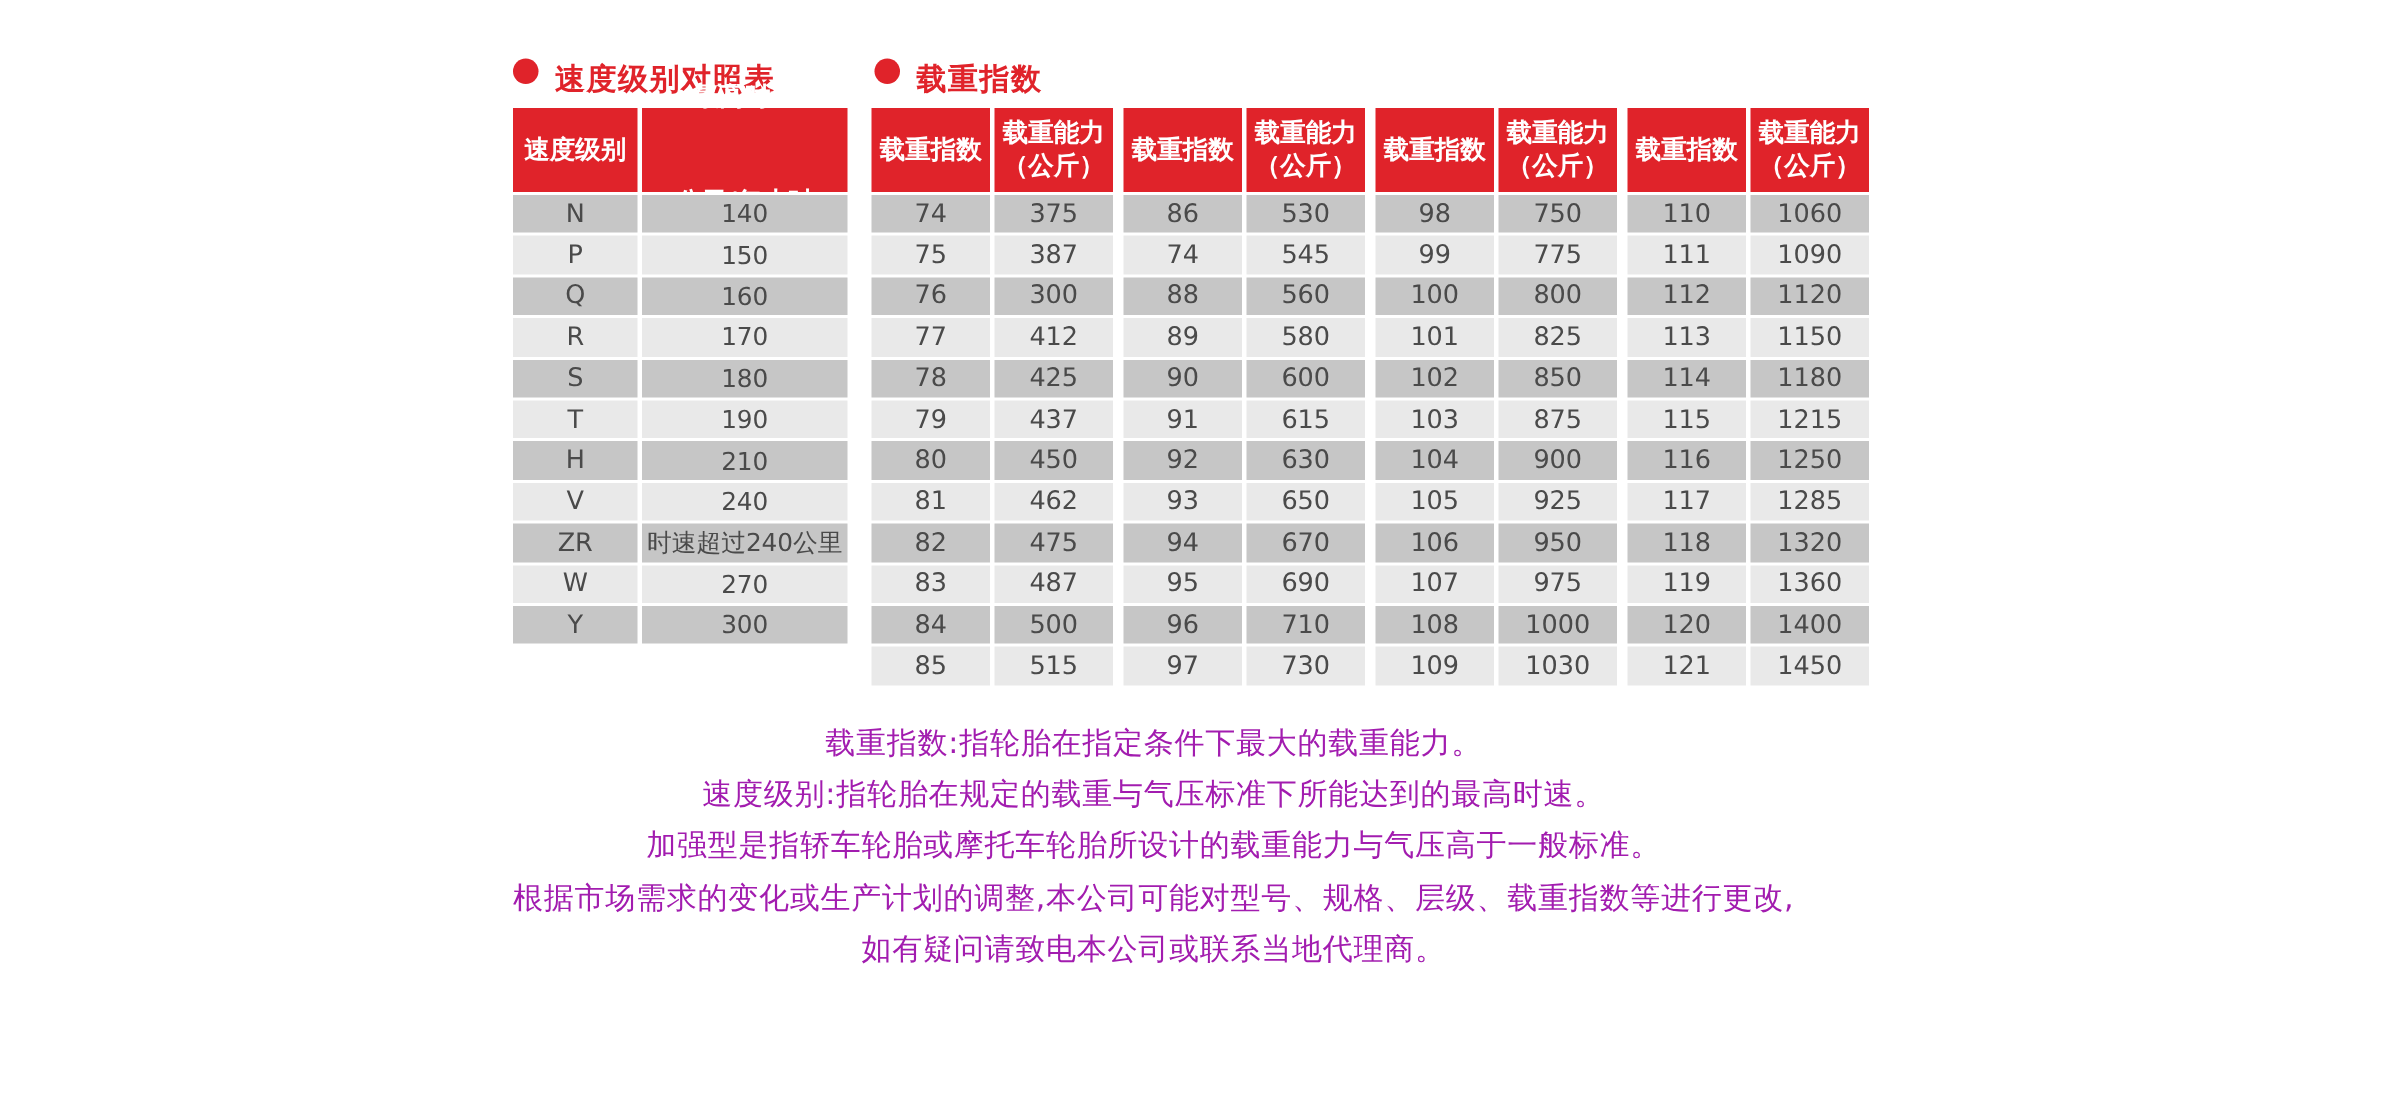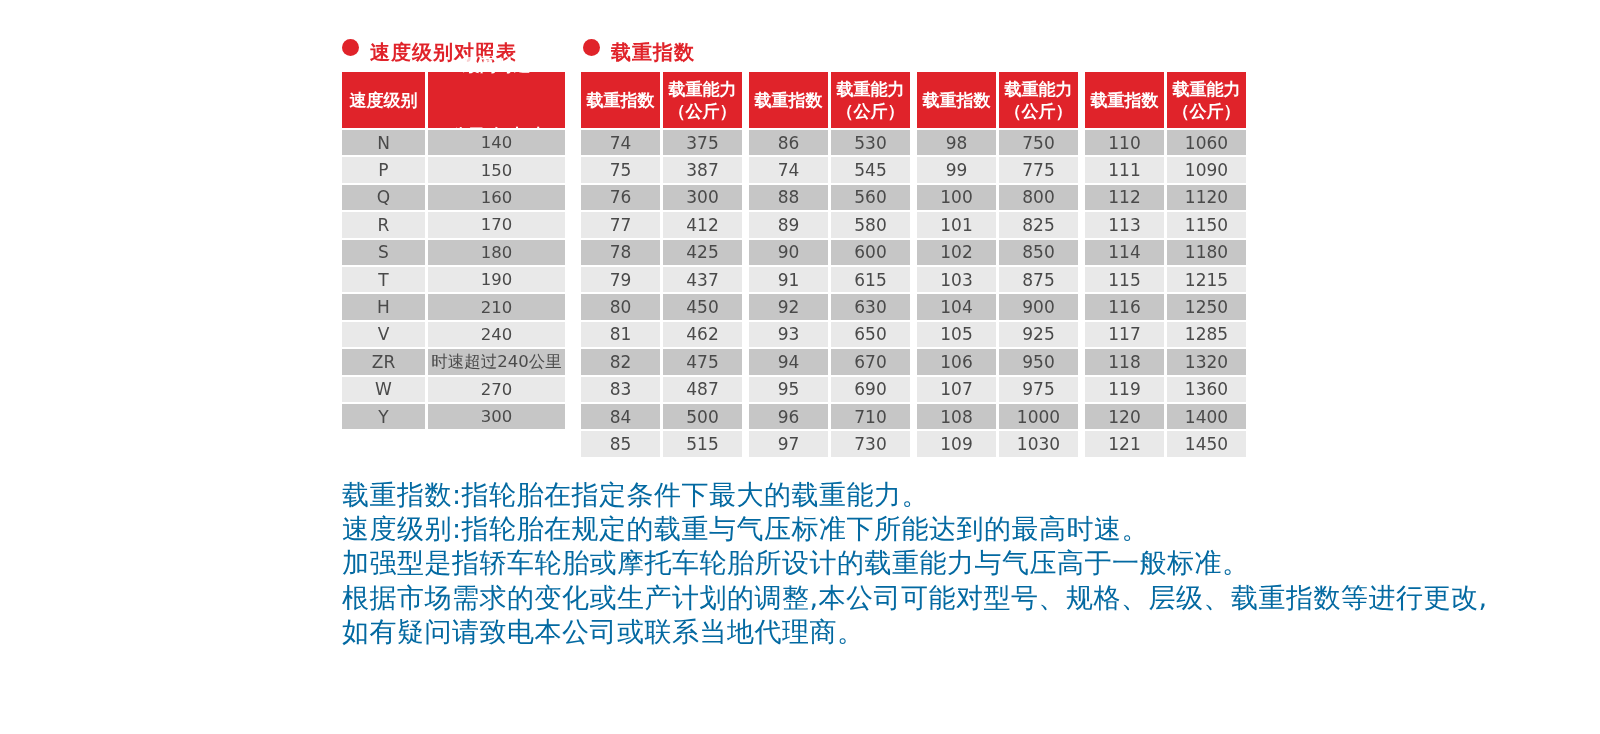--- a/index.html
+++ b/index.html
@@ -40,22 +40,23 @@
   .speed-table .tcell:nth-child(1) { width:83px; }
   .speed-table .tcell:nth-child(2) { width:137px; font-size:16.5px; }
   
   .load-table { position:absolute; left:581px; top:72px; display:flex; gap:7px; }
   .load-group { width:161px; }
   .load-group .th    { width:79px; }
   .load-group .tcell { width:79px; }
   
   .notes {
     position:absolute; left:342px; top:478px;
-    font-size:27px; line-height:34.2px; color:#0369a1;
+    font-size:20px; line-height:34.2px; color:#a21caf;
     letter-spacing:0.5px;
+    text-align:center;
   }
 </style>
 </head>
 <body>
 
 <div class="section-title" style="left:342px;">
   <span class="dot"></span>
   <span>速度级别对照表</span>
 </div>
 

